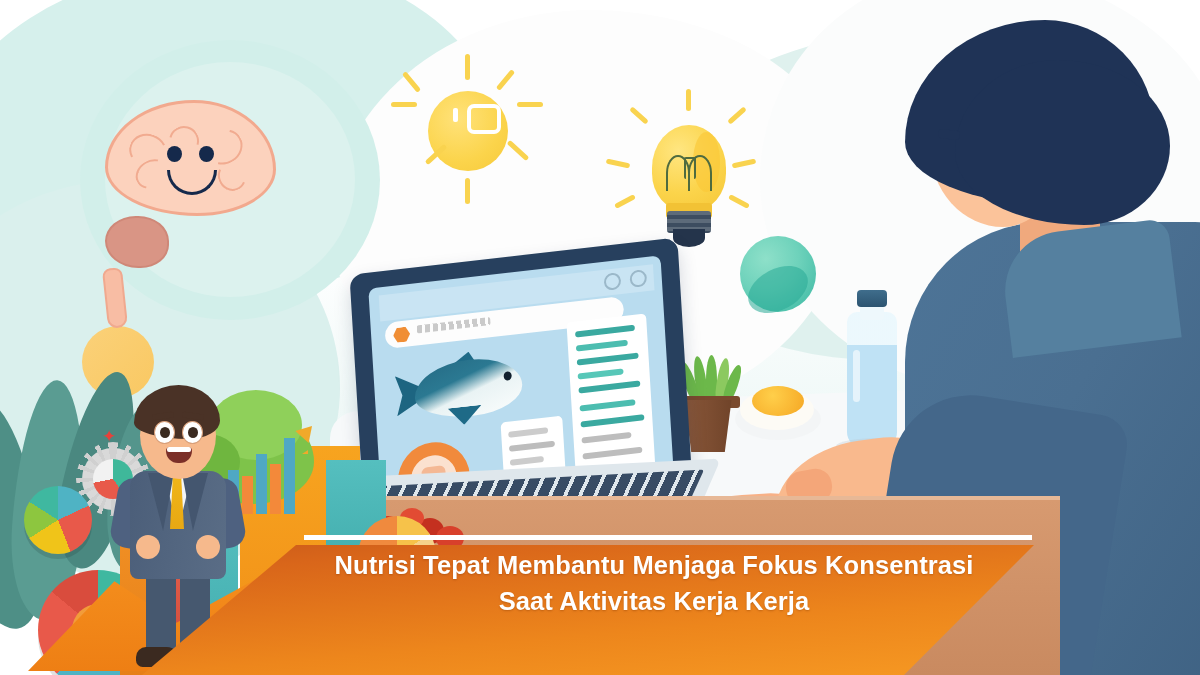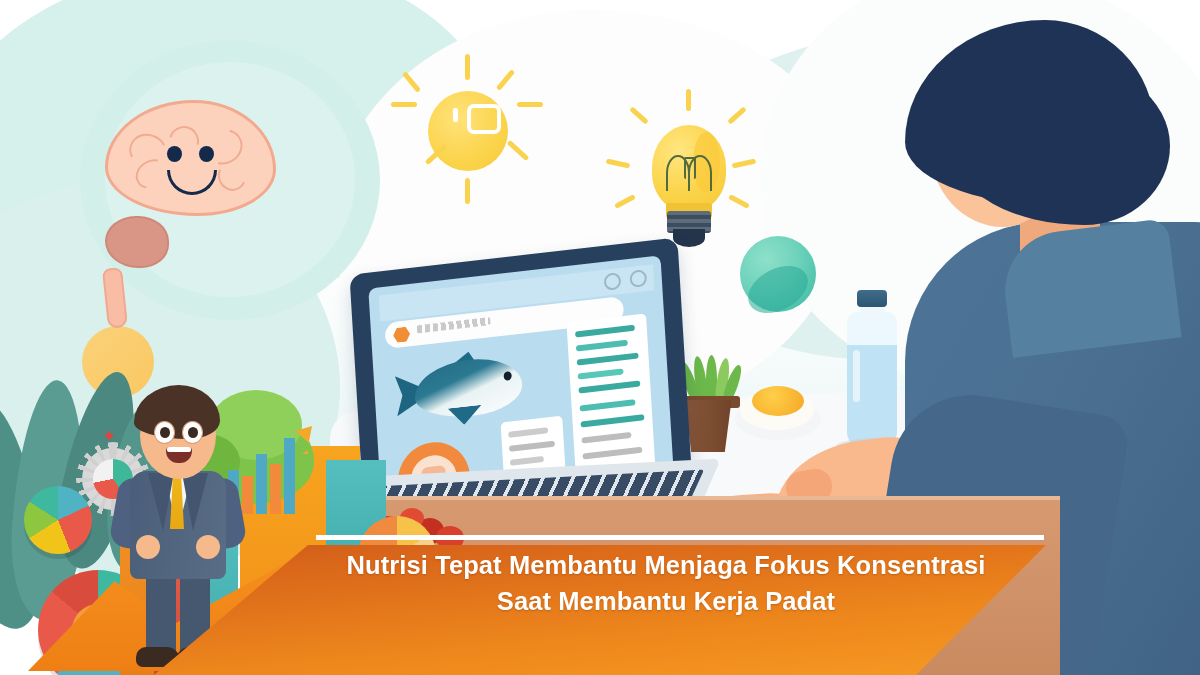--- a/index.html
+++ b/index.html
@@ -115,21 +115,21 @@
   .bm-lapelR{position:absolute;left:70px;top:88px;width:26px;height:58px;background:#44566f;clip-path:polygon(0 0,100% 0,42% 100%);}
   .bm-armL{position:absolute;left:2px;top:94px;width:44px;height:70px;background:#4e6180;border-radius:16px 8px 8px 16px;transform:rotate(10deg);}
   .bm-armR{position:absolute;left:86px;top:94px;width:44px;height:70px;background:#4e6180;border-radius:8px 16px 16px 8px;transform:rotate(-10deg);}
   .bm-handL{position:absolute;left:24px;top:150px;width:24px;height:24px;background:#f6b98c;border-radius:50%;}
   .bm-handR{position:absolute;left:84px;top:150px;width:24px;height:24px;background:#f6b98c;border-radius:50%;}
   .bm-legL{position:absolute;left:34px;top:186px;width:30px;height:86px;background:#46586f;border-radius:6px;}
   .bm-legR{position:absolute;left:68px;top:186px;width:30px;height:86px;background:#46586f;border-radius:6px;}
   .bm-shoeL{position:absolute;left:24px;top:262px;width:44px;height:20px;background:#3b2a20;border-radius:12px 16px 8px 8px;}
   .bm-shoeR{position:absolute;left:64px;top:262px;width:44px;height:20px;background:#3b2a20;border-radius:16px 12px 8px 8px;}
   
-  .banner{left:16px;top:535px;width:1074px;height:140px;}
+  .banner{left:4px;top:535px;width:1074px;height:140px;}
   .banner-shape{position:absolute;left:0;top:0;width:1200px;height:140px;
     background:linear-gradient(175deg,#c2541a 0%,#d9661a 22%,#ed861c 62%,#f89d24 100%);
     clip-path:polygon(292px 10px, 1030px 10px, 1030px 10px, 1030px 10px, 900px 140px, 138px 140px);}
   .banner-top-line{position:absolute;left:300px;top:0px;width:728px;height:5px;background:#ffffff;}
   .banner-txt{position:absolute;left:300px;top:12px;width:700px;text-align:center;color:#ffffff;font-weight:bold;font-size:25.5px;line-height:36px;letter-spacing:.1px;text-shadow:0 1px 2px rgba(120,50,0,.35);}
   .sparkle{position:absolute;color:#42c8d8;font-size:18px;}
 </style>
 </head>
 <body>
 
@@ -363,17 +363,17 @@
     <div class="abs" style="left:70px;top:28px;width:22px;height:6px;background:#4a3226;border-radius:3px;transform:rotate(8deg);"></div>
     <div class="bm-mouth"></div>
     <div class="bm-tooth"></div>
   </div>
 
   <div class="abs banner">
     <div class="banner-shape"></div>
     <div class="banner-top-line"></div>
     <div class="banner-txt">
       <div>Nutrisi Tepat Membantu Menjaga Fokus Konsentrasi</div>
-      <div>Saat Membantu Kerja Padat</div>
+      <div>Saat Aktivitas Kerja Kerja</div>
     </div>
   </div>
 
 </div>
 
 </body></html>

